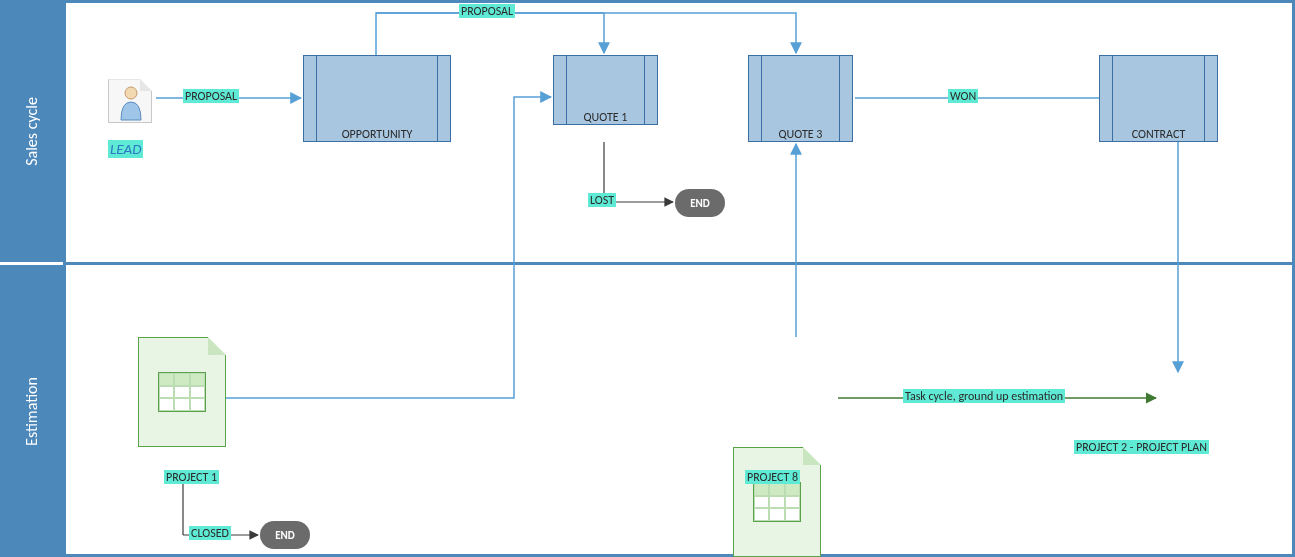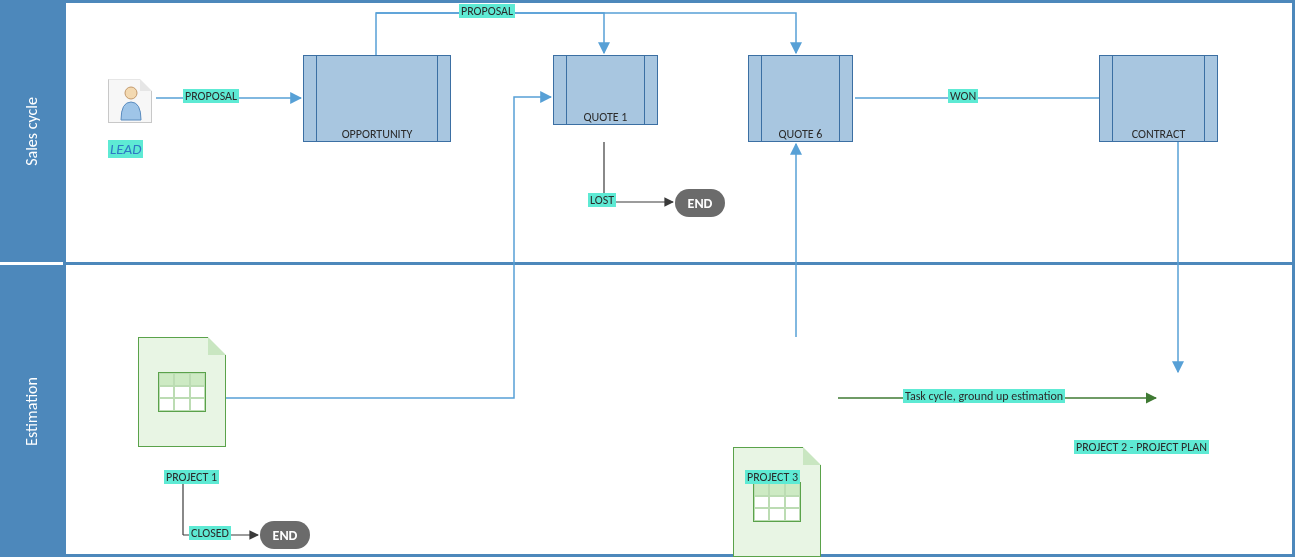--- a/index.html
+++ b/index.html
@@ -25,21 +25,21 @@
     display:flex;align-items:flex-end;justify-content:center;padding-top:8px;
     font-size:12px;color:#2b2b2b;
   }
   .proc::before,.proc::after{content:"";position:absolute;top:0;bottom:0;width:0;border-left:1px solid #3b6fa3;}
   .proc::before{left:12px;}
   .proc::after{right:12px;}
 
   
   .end{
     background:#6b6b6b;color:#fff;border-radius:16px;
-    display:flex;align-items:center;justify-content:center;font-size:14px;font-weight:bold;
+    display:flex;align-items:center;justify-content:center;font-size:11px;font-weight:bold;
   }
 
   .lab{color:#2b2b2b;font-size:12px;white-space:nowrap;background:#5eead4;padding:0 2px;}
   .lab-lead{color:#2f78c4;font-size:15px;font-style:italic;}
 
   svg.net{position:absolute;inset:0;width:100%;height:100%;overflow:visible;}
 
   
   .lead-card{
     width:44px;height:44px;background:#f7f7f7;border:1px solid #c8c8c8;border-top:1px solid #e6e6e6;
@@ -127,21 +127,21 @@
 
     <div class="abs proc" style="left:240px;top:55px;width:148px;height:87px">
       <span>OPPORTUNITY</span>
     </div>
 
     <div class="abs proc" style="left:490px;top:55px;width:105px;height:70px">
       <span>QUOTE 1</span>
     </div>
 
     <div class="abs proc" style="left:685px;top:55px;width:105px;height:87px">
-      <span>QUOTE 6</span>
+      <span>QUOTE 3</span>
     </div>
 
     <div class="abs proc" style="left:1036px;top:55px;width:119px;height:87px">
       <span>CONTRACT</span>
     </div>
 
     <div class="abs end" style="left:612px;top:189px;width:50px;height:28px">
       <span>END</span>
     </div>
 
@@ -170,21 +170,21 @@
           <div class="hdr"></div>
           <div class="hdr"></div>
         <div></div>
           <div></div>
           <div></div>
         <div></div>
           <div></div>
           <div></div>
       </div>
     </div>
-    <div class="abs lab" style="left:682px;top:470px">PROJECT 3</div>
+    <div class="abs lab" style="left:682px;top:470px">PROJECT 8</div>
 
     <div class="abs lab" style="left:1011px;top:440px">PROJECT 2 - PROJECT PLAN</div>
 
     <div class="abs lab" style="left:120px;top:89px">PROPOSAL</div>
     <div class="abs lab" style="left:396px;top:4px">PROPOSAL</div>
     <div class="abs lab" style="left:885px;top:89px">WON</div>
     <div class="abs lab" style="left:525px;top:193px">LOST</div>
     <div class="abs lab" style="left:126px;top:526px">CLOSED</div>
     <div class="abs lab" style="left:840px;top:389px">Task cycle, ground up estimation</div>
 

